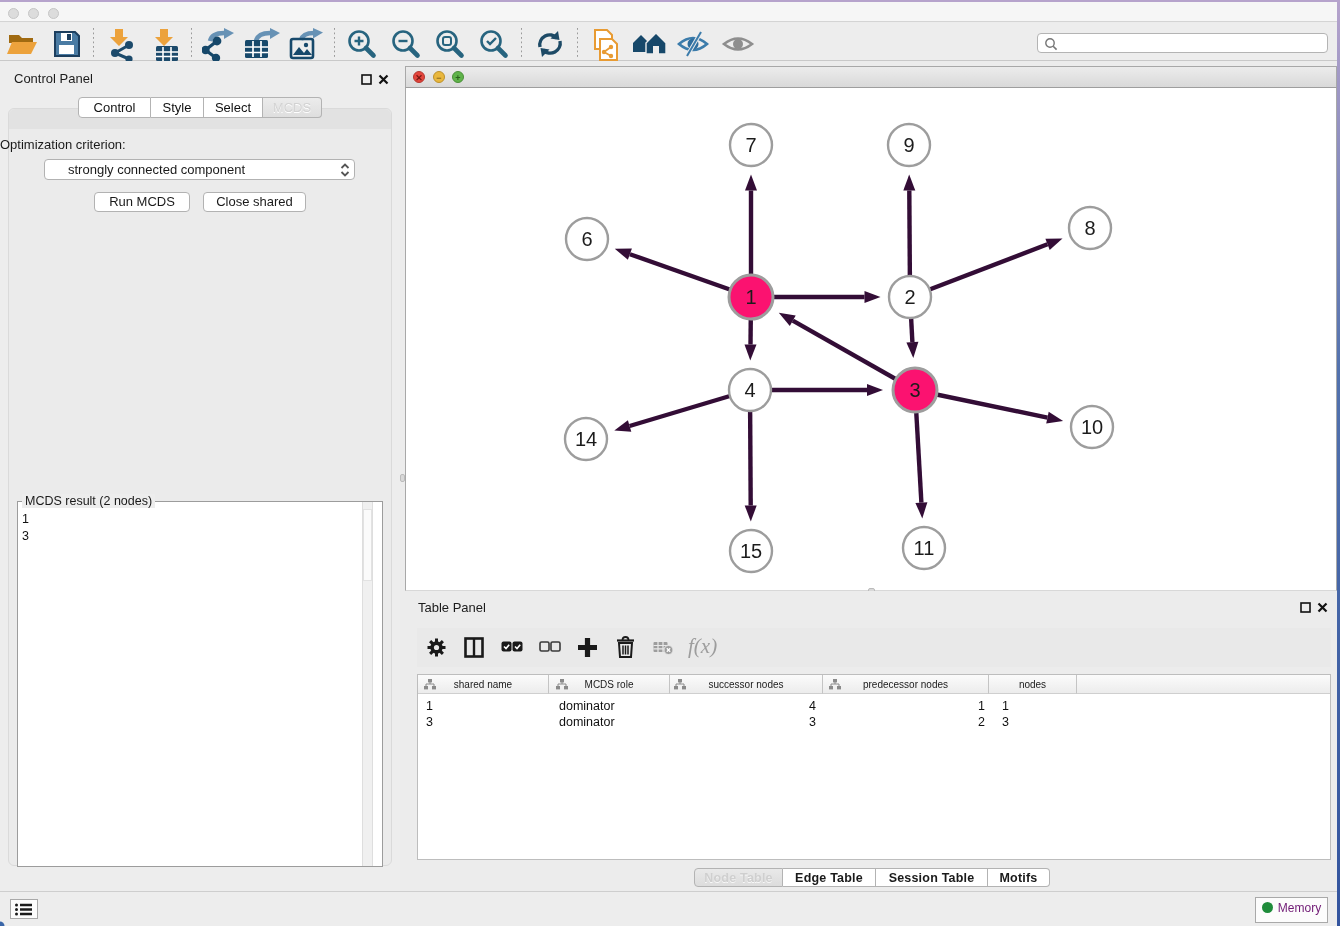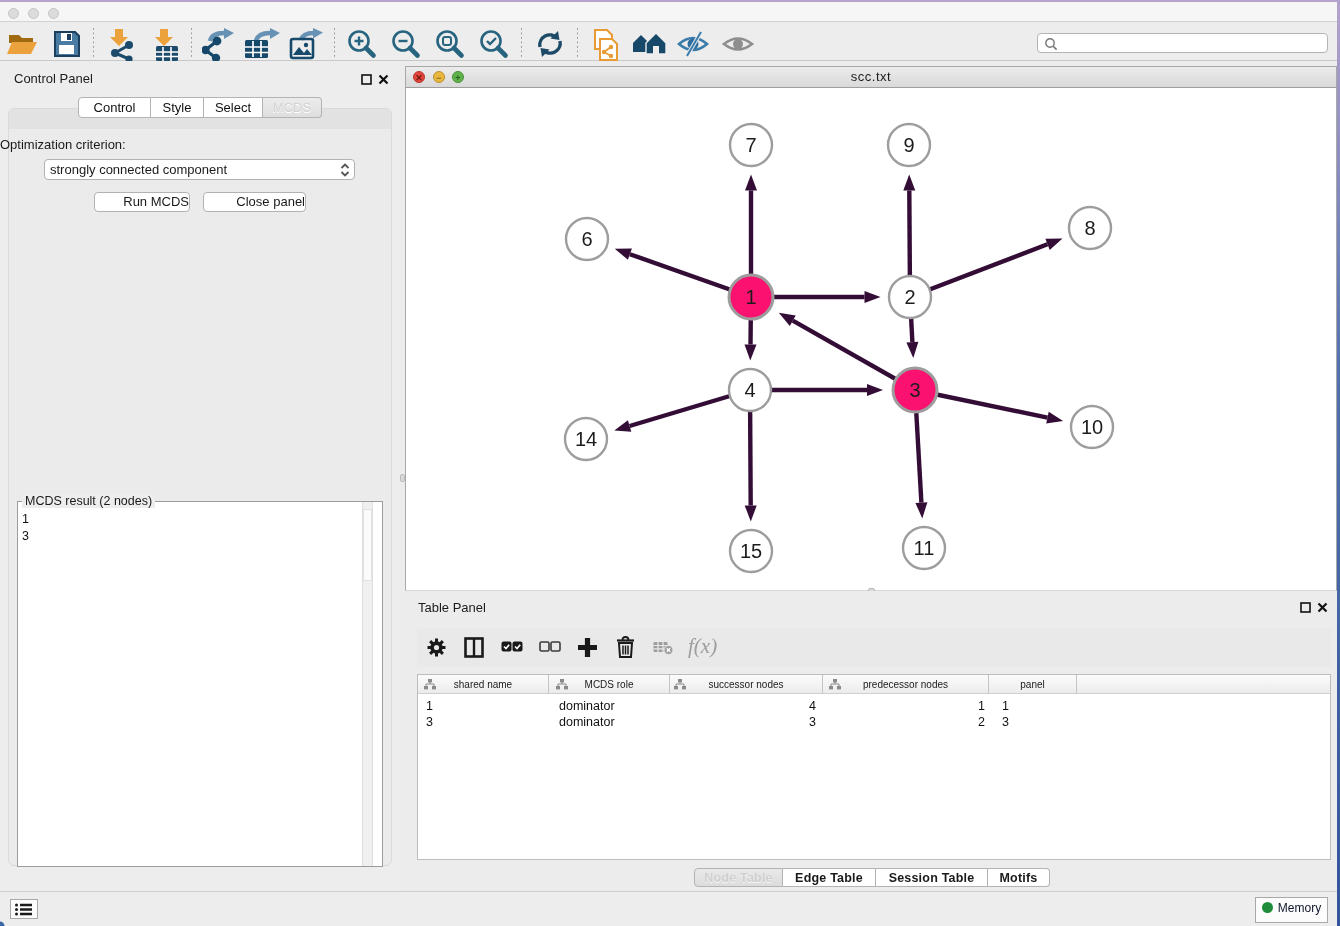--- a/index.html
+++ b/index.html
@@ -18,23 +18,23 @@
 
 #cpanel{left:0;top:61px;width:400px;height:830px;background:#ededed}
 #cp-title{left:14px;top:71px;font-size:13px;color:#1c1c1c}
 #cp-inner{left:8px;top:108px;width:384px;height:758px;background:#ebebeb;border:1px solid #dadada;border-radius:6px}
 #cp-shade{left:9px;top:109px;width:382px;height:20px;background:#e2e2e2;border-radius:6px 6px 0 0}
 .tab{top:97px;height:21px;background:#fff;border:1px solid #b3b3b3;border-left:none;font-size:13px;
  color:#111;text-align:center;line-height:20px}
 .tabsel{background:linear-gradient(#ececec,#dedede);color:#d2d2d2;text-shadow:0 1px 0 #fff}
 #opt-label{left:0;top:137px;width:400px;text-align:left;font-size:13px;color:#1a1a1a}
 #dropdown{left:44px;top:159px;width:311px;height:21px;background:#fff;border:1px solid #b2b2b2;border-radius:4px;
- font-size:13px;color:#1a1a1a;line-height:19px;padding-left:5px}
+ font-size:13px;color:#1a1a1a;line-height:19px;padding-left:23px}
 .btn{top:192px;height:20px;background:#fff;border:1px solid #b2b2b2;border-radius:4px;font-size:13px;
- color:#1a1a1a;text-align:right;line-height:18px}
+ color:#1a1a1a;text-align:center;line-height:18px}
 #fieldset{left:17px;top:501px;width:366px;height:366px;background:#fff;border:1px solid #9c9c9c}
 #legend{left:22px;top:494px;background:#ededed;padding:0 3px;font-size:12.5px;color:#1a1a1a}
 #fs-text{left:22px;top:511px;font-size:12.5px;color:#111;line-height:16.5px}
 #fs-scroll{left:363px;top:509px;width:9px;height:72px;background:#fbfbfb;border:1px solid #e2e2e2}
 #fs-track{left:362px;top:502px;width:11px;height:364px;background:#f0f0f0;border-left:1px solid #dedede;border-right:1px solid #dedede}
 
 #nframe{left:405px;top:66px;width:932px;height:525px;background:#fff;border:1px solid #a8a8a8;border-bottom-color:#d8d8d8}
 #ntitle{left:405px;top:66px;width:932px;height:22px;background:linear-gradient(#ececec,#d9d9d9);border:1px solid #a8a8a8;border-bottom:1px solid #9e9e9e}
 #ntext{left:405px;top:69px;width:932px;text-align:center;font-size:13px;color:#1c1c1c;letter-spacing:.5px}
 .mac{top:71px;width:12px;height:12px;border-radius:50%;font-size:9px;font-weight:bold;text-align:center;line-height:12px}
@@ -51,21 +51,21 @@
  font-size:10px;color:#1a1a1a;text-align:center;line-height:19px}
 .thsep{border-right:1px solid #c4c4c4}
 .cell{font-size:12.5px;color:#111}
 .btab{top:868px;height:19px;background:#fff;border:1px solid #b3b3b3;border-left:none;font-size:12.5px;font-weight:700;letter-spacing:.2px;
  color:#1a1a1a;text-align:center;line-height:18px}
 .btabsel{background:linear-gradient(#e9e9e9,#dcdcdc);color:#cfcfcf;text-shadow:0 1px 0 #f8f8f8}
 
 #statusbar{left:0;top:891px;width:1340px;height:35px;background:#ededed;border-top:1px solid #cecece}
 #listbtn{left:10px;top:899px;width:28px;height:20px;background:#fcfcfc;border:1px solid #a9a9a9}
 #membtn{left:1255px;top:897px;width:73px;height:26px;background:#fcfcfc;border:1px solid #a9a9a9;
- font-size:12px;color:#0f172a;text-align:center;line-height:21px}
+ font-size:12px;color:#701a75;text-align:center;line-height:21px}
 #redge{left:1337px;top:0;width:3px;height:926px;background:linear-gradient(#b6a3cc,#5272ae 40%,#33549e)}
 </style></head>
 <body>
 <div id="page">
 <div class="abs" id="topstrip"></div>
 <div class="abs" id="titlebar"></div>
 <div class="abs tl" style="left:8px"></div>
 <div class="abs tl" style="left:28px"></div>
 <div class="abs tl" style="left:48px"></div>
 <div class="abs" id="toolbar"></div>
@@ -199,30 +199,29 @@
 <div class="abs tab" style="left:151px;width:53px">Style</div>
 <div class="abs tab" style="left:204px;width:59px">Select</div>
 <div class="abs tab tabsel" style="left:263px;width:59px;border-radius:0 4px 4px 0">MCDS</div>
 <div class="abs" id="opt-label">Optimization criterion:</div>
 <div class="abs" id="dropdown">strongly connected component</div>
 <svg class="abs" style="left:340px;top:163px" width="10" height="14" viewBox="0 0 10 14">
 <path d="M1.5 5 L5 1.5 L8.5 5" fill="none" stroke="#555" stroke-width="1.8"></path>
 <path d="M1.5 9 L5 12.5 L8.5 9" fill="none" stroke="#555" stroke-width="1.8"></path>
 </svg>
 <div class="abs btn" style="left:94px;width:96px">Run MCDS</div>
-<div class="abs btn" style="left:203px;width:103px">Close panel</div>
+<div class="abs btn" style="left:203px;width:103px">Close shared</div>
 <div class="abs" id="fieldset"></div>
 <div class="abs" id="fs-track"></div>
 <div class="abs" id="fs-scroll"></div>
 <div class="abs" id="legend">MCDS result (2 nodes)</div>
 <div class="abs" id="fs-text">1<br>3</div>
 
 <div class="abs" id="nframe"></div>
 <div class="abs" id="ntitle"></div>
-<div class="abs" id="ntext">scc.txt</div>
 <div class="abs mac" style="left:413px;background:#e4453c;border:1px solid #b33831;color:#731712">✕</div>
 <div class="abs mac" style="left:433px;background:#e9b73d;border:1px solid #bc912c;color:#8a6a1e">−</div>
 <div class="abs mac" style="left:452px;background:#5fb34a;border:1px solid #4a8f38;color:#2a611c">+</div>
 <svg class="abs" id="graph" width="931" height="503" viewBox="0 0 931 503">
 <line x1="345.0" y1="209.0" x2="345.0" y2="102.5" stroke="#330d36" stroke-width="4.4"></line>
 <polygon points="345.0,86.5 351.0,102.5 339.0,102.5" fill="#330d36"></polygon>
 <line x1="345.0" y1="209.0" x2="223.9" y2="166.2" stroke="#330d36" stroke-width="4.4"></line>
 <polygon points="208.8,160.8 225.9,160.5 221.9,171.8" fill="#330d36"></polygon>
 <line x1="345.0" y1="209.0" x2="458.5" y2="209.0" stroke="#330d36" stroke-width="4.4"></line>
 <polygon points="474.5,209.0 458.5,215.0 458.5,203.0" fill="#330d36"></polygon>
@@ -327,21 +326,21 @@
 <path d="M0.5 4.5 h14 M0.5 7.8 h14 M5 1 v10 M10 1 v10" stroke="#e9e9e9" stroke-width="1.2"></path>
 <circle cx="15.5" cy="9" r="4.5" fill="#9d9d9d" stroke="#e9e9e9" stroke-width="1"></circle>
 <path d="M13.8 7.3 l3.4 3.4 M17.2 7.3 l-3.4 3.4" stroke="#fff" stroke-width="1.3"></path>
 </svg>
 <div class="abs" style="left:688px;top:634px;font-family:Liberation Serif, serif;font-style:italic;font-size:21px;color:#9d9d9d">f(x)</div>
 <div class="abs" id="tablebox"></div>
 <div class="abs thead thsep" style="left:418px;width:131px">shared name</div>
 <div class="abs thead thsep" style="left:549px;width:121px">MCDS role</div>
 <div class="abs thead thsep" style="left:670px;width:153px">successor nodes</div>
 <div class="abs thead thsep" style="left:823px;width:166px">predecessor nodes</div>
-<div class="abs thead thsep" style="left:989px;width:88px">panel</div>
+<div class="abs thead thsep" style="left:989px;width:88px">nodes</div>
 <div class="abs thead" style="left:1077px;width:253px"></div>
 <svg class="abs" style="left:424px;top:679px" width="12" height="11" viewBox="0 0 12 11">
       <g fill="#8a8a8a">
         <rect x="4" y="0" width="4" height="3.4"></rect>
         <rect x="0" y="7" width="4" height="3.4"></rect>
         <rect x="8" y="7" width="4" height="3.4"></rect>
         <path d="M6 3 v2 M2 7 v-2 h8 v2" stroke="#8a8a8a" fill="none" stroke-width="1"></path>
       </g>
     </svg>
 <svg class="abs" style="left:556px;top:679px" width="12" height="11" viewBox="0 0 12 11">

